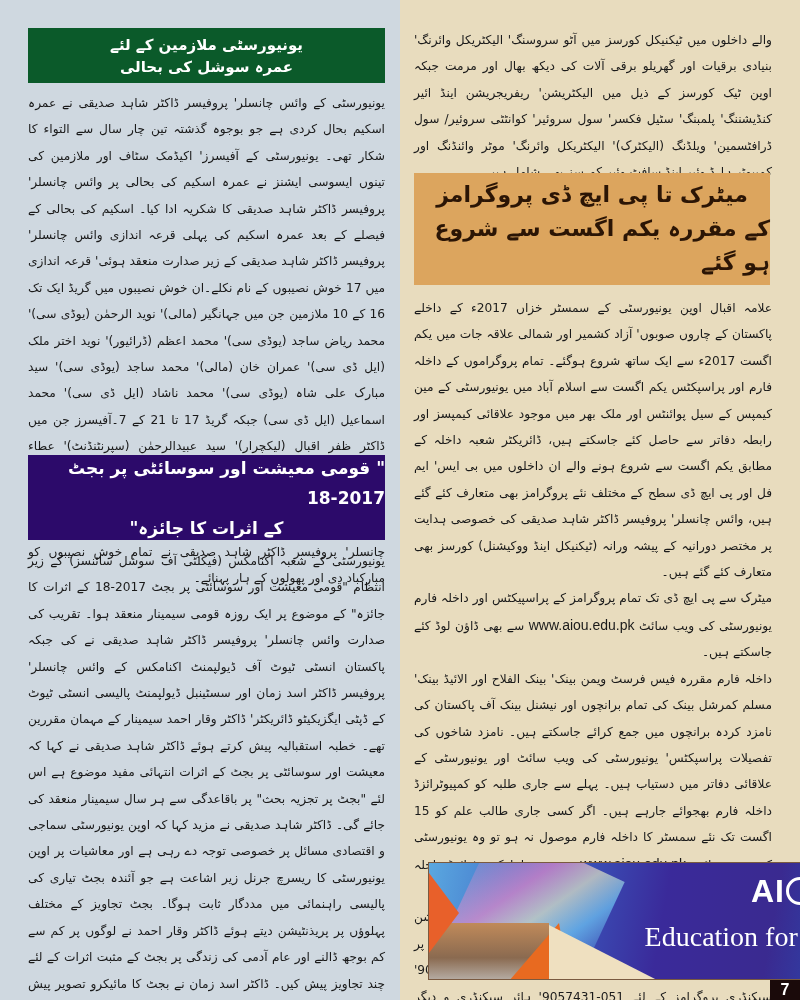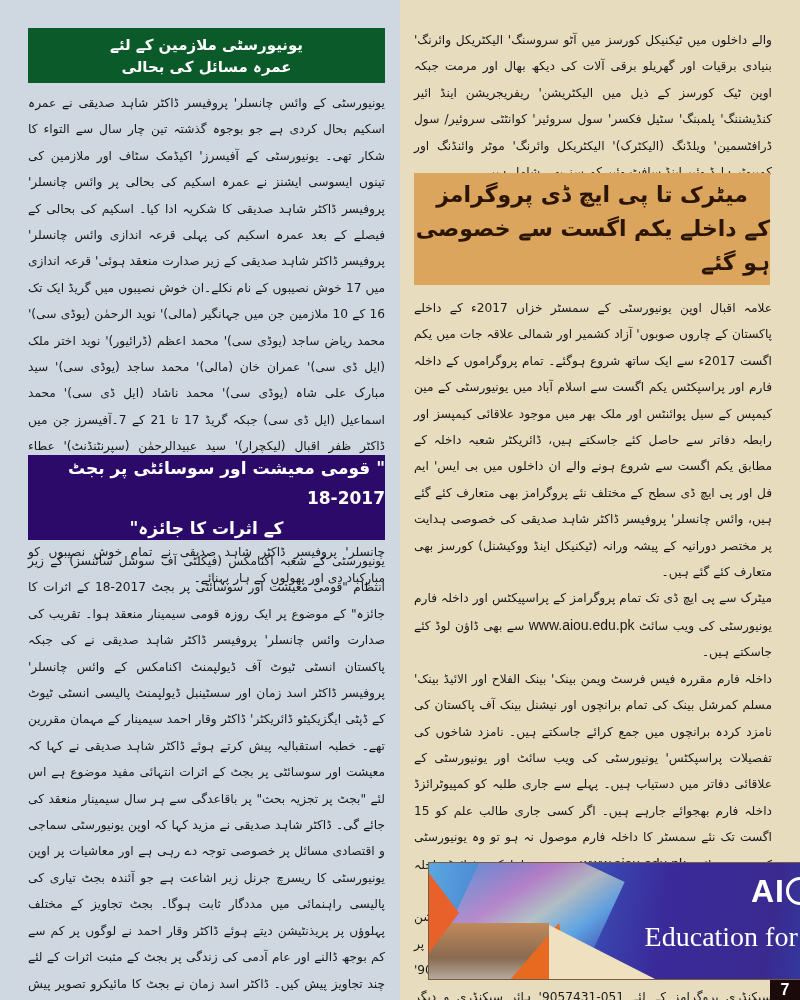--- a/index.html
+++ b/index.html
@@ -69,21 +69,21 @@
     position: absolute; left: 770px; top: 980px; width: 30px; height: 20px; background: #1a0a0a; color: #fff;
     font-family: "Liberation Sans", sans-serif; font-size: 16px; font-weight: bold; text-align: center; line-height: 20px;
   }
 </style>
 </head>
 <body>
 
 <div class="col-left">
   <div class="headline hl-green">
     <span class="line">یونیورسٹی ملازمین کے لئے</span>
-    <span class="line">عمرہ مسائل کی بحالی</span>
+    <span class="line">عمرہ سوشل کی بحالی</span>
   </div>
   <div class="article a1">
     <p>یونیورسٹی کے وائس چانسلر' پروفیسر ڈاکٹر شاہد صدیقی نے عمرہ اسکیم بحال کردی ہے جو بوجوہ گذشتہ تین چار سال سے التواء کا شکار تھی۔ یونیورسٹی کے آفیسرز' اکیڈمک سٹاف اور ملازمین کی تینوں ایسوسی ایشنز نے عمرہ اسکیم کی بحالی پر وائس چانسلر' پروفیسر ڈاکٹر شاہد صدیقی کا شکریہ ادا کیا۔ اسکیم کی بحالی کے فیصلے کے بعد عمرہ اسکیم کی پہلی قرعہ اندازی وائس چانسلر' پروفیسر ڈاکٹر شاہد صدیقی کے زیر صدارت منعقد ہوئی' قرعہ اندازی میں 17 خوش نصیبوں کے نام نکلے۔ان خوش نصیبوں میں گریڈ ایک تک 16 کے 10 ملازمین جن میں جہانگیر (مالی)' نوید الرحمٰن (یوڈی سی)' محمد ریاض ساجد (یوڈی سی)' محمد اعظم (ڈرائیور)' نوید اختر ملک (ایل ڈی سی)' عمران خان (مالی)' محمد ساجد (یوڈی سی)' سید مبارک علی شاہ (یوڈی سی)' محمد ناشاد (ایل ڈی سی)' محمد اسماعیل (ایل ڈی سی) جبکہ گریڈ 17 تا 21 کے 7۔آفیسرز جن میں ڈاکٹر ظفر اقبال (لیکچرار)' سید عبیدالرحمٰن (سپرنٹنڈنٹ)' عطاء حسین موسوی (ریجنل آفس سکھر)' یامینہ تمکین (ڈپٹی ڈائریکٹر آئی ای ٹی)' ڈاکٹر کوثر پروین (اسسٹنٹ پروفیسر)' محمد اقبال (اسسٹنٹ رجسٹرار) اور محمد اجمل (ایسوسی ایٹ پروفیسر) شامل ہیں۔ وائس چانسلر' پروفیسر ڈاکٹر شاہد صدیقی نے تمام خوش نصیبوں کو مبارکباد دی اور پھولوں کے ہار پہنائے۔</p>
   </div>
 
   <div class="headline hl-purple">
     <span class="line">" قومی معیشت اور سوسائٹی پر بجٹ 2017-18</span>
     <span class="line">کے اثرات کا جائزہ"</span>
   </div>
   <div class="article a2">
@@ -91,21 +91,21 @@
   </div>
 </div>
 
 <div class="col-right">
   <div class="article a3">
     <p>والے داخلوں میں ٹیکنیکل کورسز میں آٹو سروسنگ' الیکٹریکل وائرنگ' بنیادی برقیات اور گھریلو برقی آلات کی دیکھ بھال اور مرمت جبکہ اوپن ٹیک کورسز کے ذیل میں الیکٹریشن' ریفریجریشن اینڈ ائیر کنڈیشننگ' پلمبنگ' سٹیل فکسر' سول سروئیر' کوانٹٹی سروئیر/ سول ڈرافٹسمین' ویلڈنگ (الیکٹرک)' الیکٹریکل وائرنگ' موٹر وائنڈنگ اور کمپیوٹر ہارڈ وئیر اینڈ سافٹ وئیر کورسز بھی شامل ہیں۔</p>
   </div>
 
   <div class="headline hl-orange">
     <span class="line">میٹرک تا پی ایچ ڈی پروگرامز</span>
-    <span class="line">کے داخلے یکم اگست سے خصوصی ہو گئے</span>
+    <span class="line">کے مقررہ یکم اگست سے شروع ہو گئے</span>
   </div>
 
   <div class="article a4">
     <p>علامہ اقبال اوپن یونیورسٹی کے سمسٹر خزاں 2017ء کے داخلے پاکستان کے چاروں صوبوں' آزاد کشمیر اور شمالی علاقہ جات میں یکم اگست 2017ء سے ایک ساتھ شروع ہوگئے۔ تمام پروگراموں کے داخلہ فارم اور پراسپکٹس یکم اگست سے اسلام آباد میں یونیورسٹی کے مین کیمپس کے سیل پوائنٹس اور ملک بھر میں موجود علاقائی کیمپسز اور رابطہ دفاتر سے حاصل کئے جاسکتے ہیں، ڈائریکٹر شعبہ داخلہ کے مطابق یکم اگست سے شروع ہونے والے ان داخلوں میں بی ایس' ایم فل اور پی ایچ ڈی سطح کے مختلف نئے پروگرامز بھی متعارف کئے گئے ہیں، وائس چانسلر' پروفیسر ڈاکٹر شاہد صدیقی کی خصوصی ہدایت پر مختصر دورانیہ کے پیشہ ورانہ (ٹیکنیکل اینڈ ووکیشنل) کورسز بھی متعارف کئے گئے ہیں۔</p>
     <p>
       <span>میٹرک سے پی ایچ ڈی تک تمام پروگرامز کے پراسپیکٹس اور داخلہ فارم یونیورسٹی کی ویب سائٹ</span>
       <span class="url">www.aiou.edu.pk</span>
       <span>سے بھی ڈاؤن لوڈ کئے جاسکتے ہیں۔</span>
     </p>
     <p>

